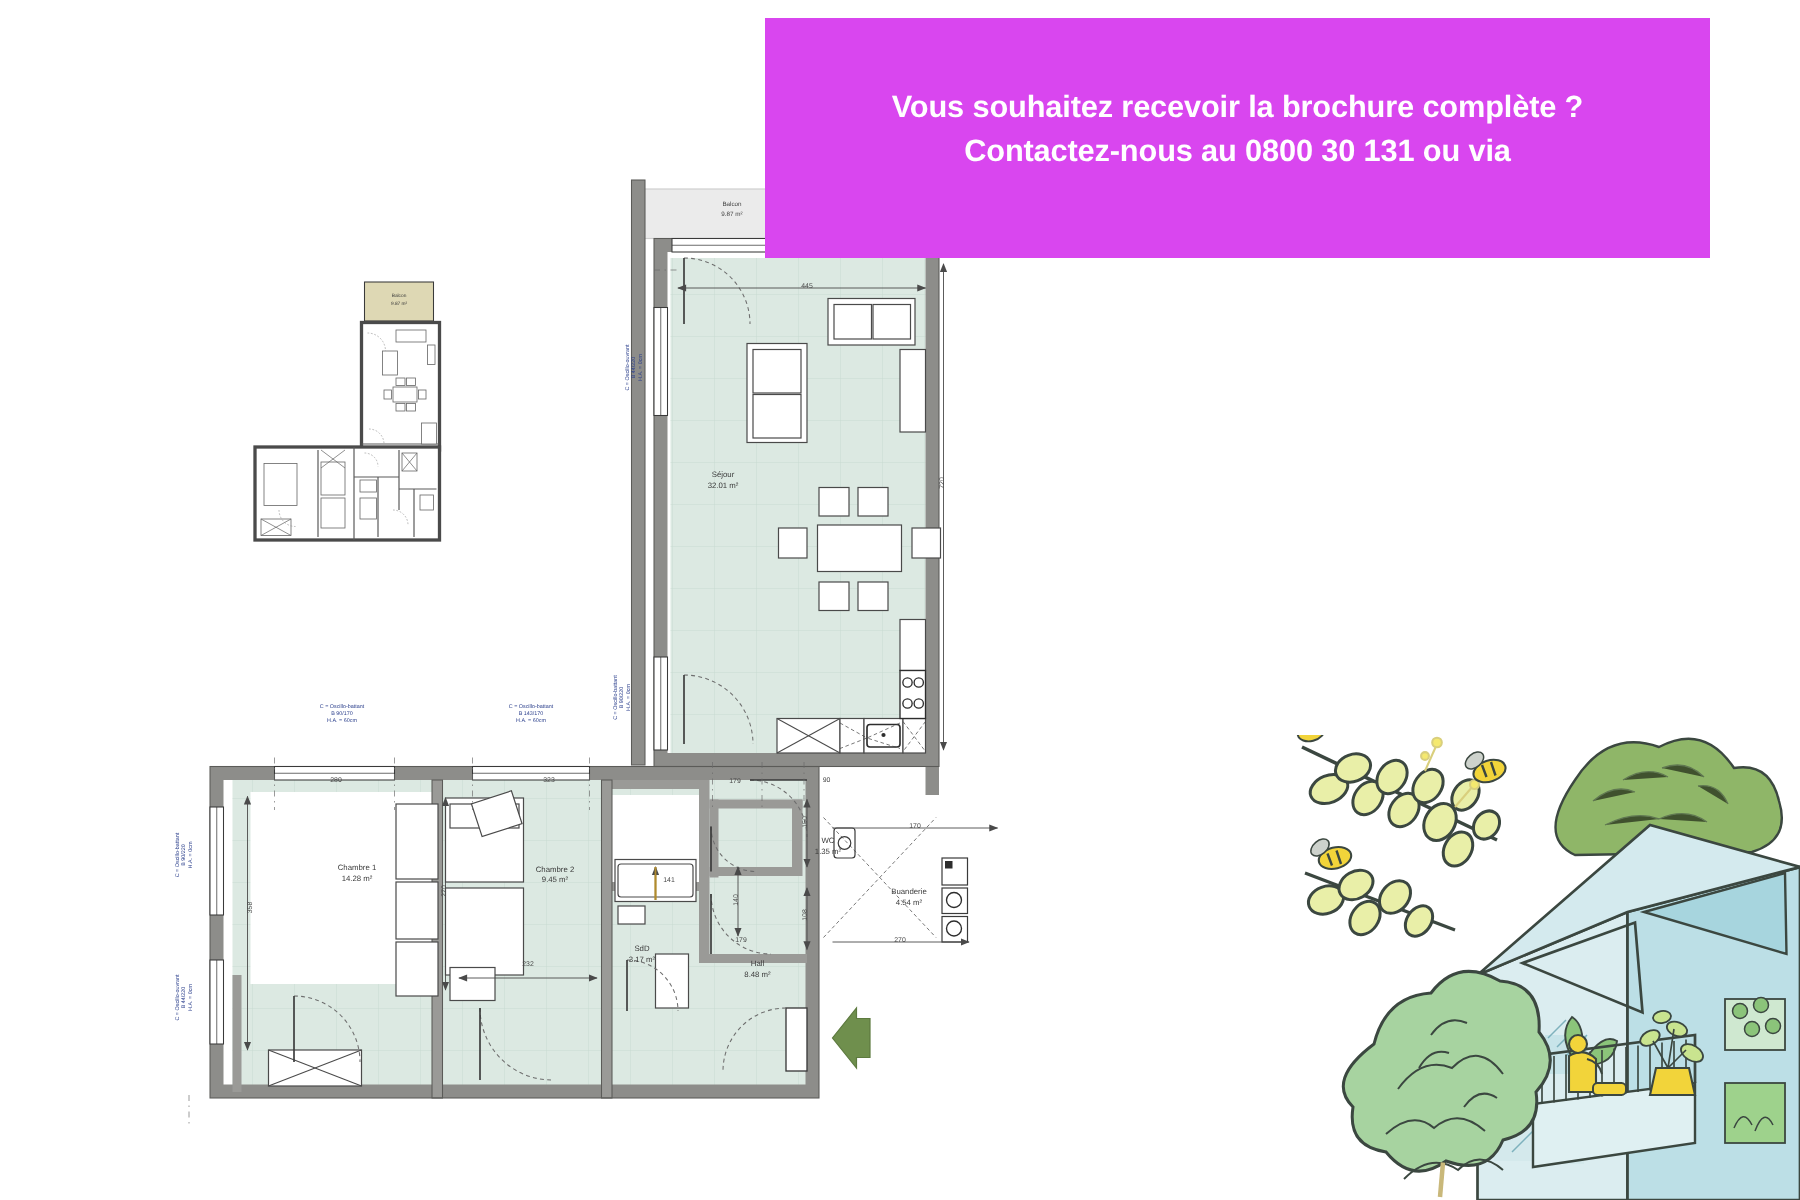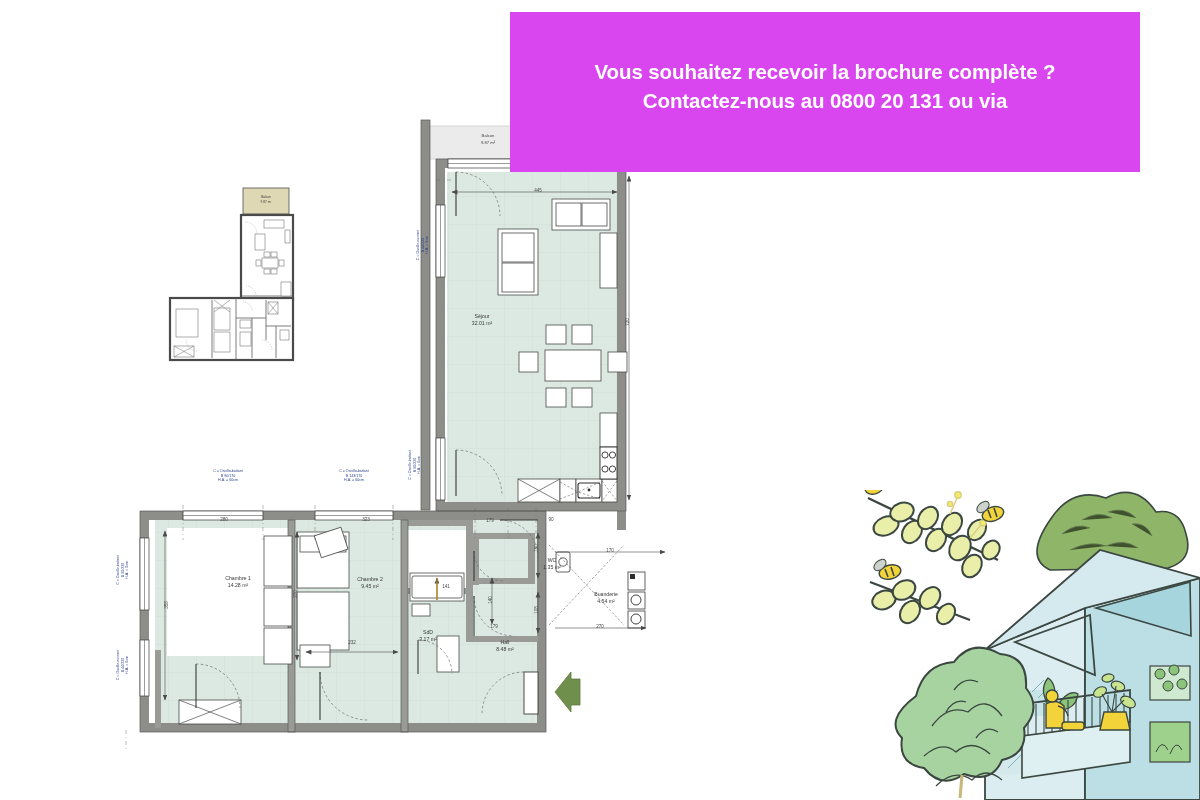--- a/index.html
+++ b/index.html
@@ -563,16 +563,16 @@
         <path d="M104 200 q10 -14 24 -8"></path>
         <path d="M96 222 q8 -14 20 -10"></path>
         <path d="M126 248 q10 -14 22 -6"></path>
       </g>
       <line x1="110" y1="308" x2="112" y2="285" stroke="#c9b87a" stroke-width="3"></line>
     </g>
   </svg>
 
   <div class="banner">
     <div class="ln">Vous souhaitez recevoir la brochure complète ?</div>
-    <div class="ln">Contactez-nous au 0800 20 131 ou via</div>
+    <div class="ln">Contactez-nous au 0800 30 131 ou via</div>
   </div>
 
 </div>
 
 </body></html>

